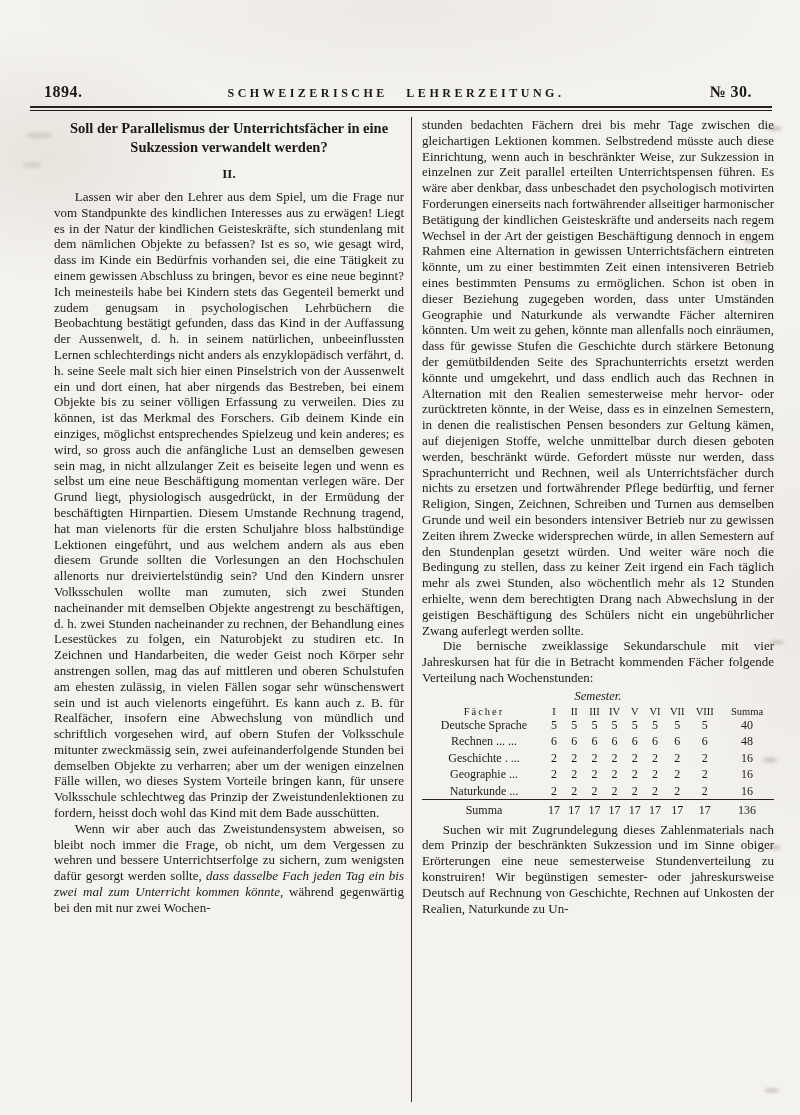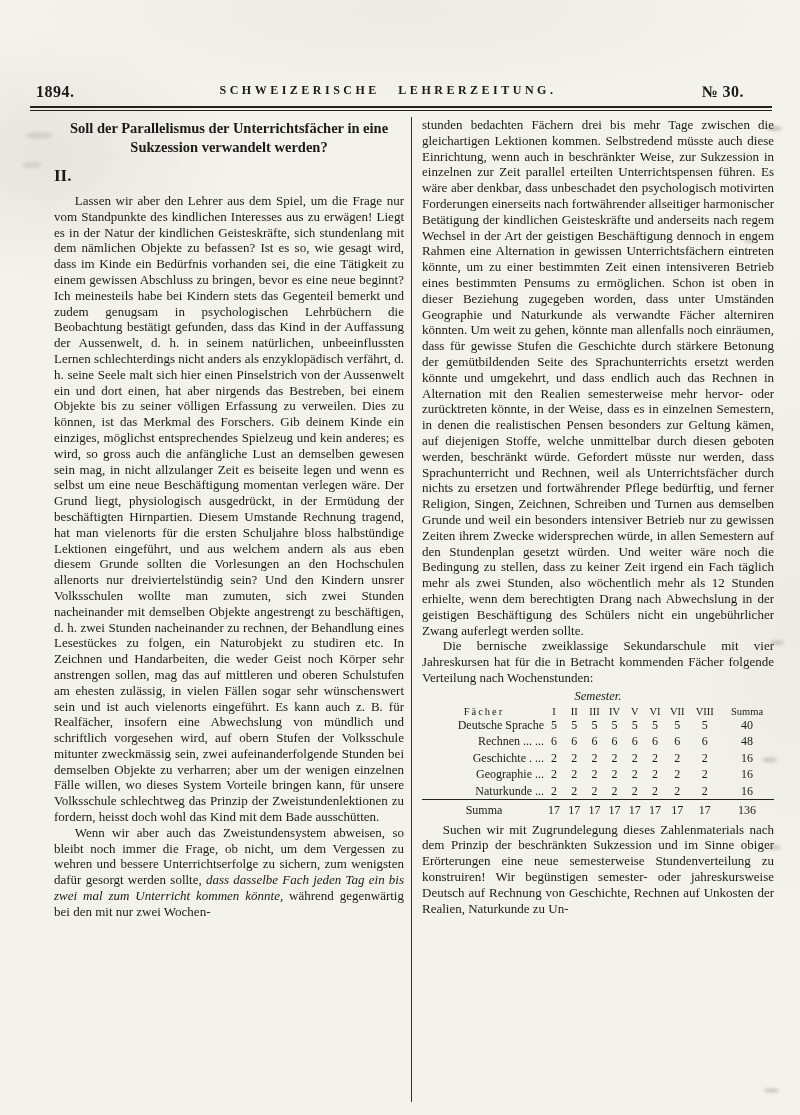--- a/index.html
+++ b/index.html
@@ -10,22 +10,22 @@
     background-image:
       radial-gradient(ellipse 260px 180px at 6% 14%, rgba(170,165,152,0.18), transparent 70%),
       radial-gradient(ellipse 180px 420px at 99% 55%, rgba(170,165,152,0.10), transparent 70%),
       radial-gradient(ellipse 500px 120px at 50% 1%, rgba(170,165,152,0.10), transparent 75%);
     overflow:hidden;
     font-family:"Liberation Serif", serif;
     color:#1c1a18;
   }
   
   .masthead-row{
-    position:absolute;top:83px;left:36px;width:708px;
-    display:flex;justify-content:space-between;align-items:flex-start;
+    position:absolute;top:83px;left:44px;width:708px;
+    display:flex;justify-content:space-between;align-items:flex-end;
   }
   .year,.issue{font-size:16px;font-weight:bold;letter-spacing:.5px;}
   .masthead{
     font-size:12px;font-weight:bold;letter-spacing:3.5px;word-spacing:12px;
     white-space:nowrap;
   }
   .head-rule{
     position:absolute;top:106px;left:30px;width:742px;height:2px;
     border-top:2px solid #23201d;border-bottom:1px solid #23201d;
   }
@@ -41,37 +41,37 @@
     margin:0;font-size:13px;line-height:15.8px;text-align:justify;
     text-indent:1.6em;hyphens:none;
   }
   p.noindent{text-indent:0;}
   .article-title{
     text-align:center;font-weight:bold;font-size:14.5px;line-height:19px;
     margin:2px 0 9px 0;
   }
   .article-title span{display:block;}
   .section-numeral{
-    text-align:left;font-weight:bold;font-size:17px;margin:0 0 7px 0;
+    text-align:center;font-weight:bold;font-size:13px;margin:0 0 7px 0;
   }
   
   .tbl-caption{
     text-align:center;font-style:italic;font-size:12.5px;margin-top:3px;line-height:15px;
   }
   table.schedule{
     width:100%;border-collapse:collapse;margin:1px 0 3px 0;
   }
   table.schedule th{
     font-size:10.5px;font-weight:normal;text-align:center;padding:1px 0 0 0;
   }
   table.schedule th.lbl{letter-spacing:2px;}
   table.schedule td{
     font-size:12px;text-align:center;padding:0;line-height:16.5px;
   }
-  table.schedule .lbl{text-align:right;width:120px;padding-left:2px;}
+  table.schedule .lbl{text-align:center;width:120px;padding-left:2px;}
   table.schedule th.lbl{text-align:center;}
   table.schedule .sum{width:54px;}
   table.schedule tfoot td{border-top:1px solid #23201d;padding-top:2px;}
   table.schedule tfoot td.lbl{text-align:center;font-weight:normal;}
   
   .smudge{position:absolute;border-radius:50%;filter:blur(1.5px);}
   .s1{left:766px;top:126px;width:16px;height:5px;background:rgba(130,124,112,.35);}
   .s2{left:744px;top:238px;width:12px;height:5px;background:rgba(130,124,112,.30);}
   .s3{left:770px;top:640px;width:14px;height:5px;background:rgba(130,124,112,.30);}
   .s4{left:762px;top:757px;width:15px;height:6px;background:rgba(130,124,112,.28);}

